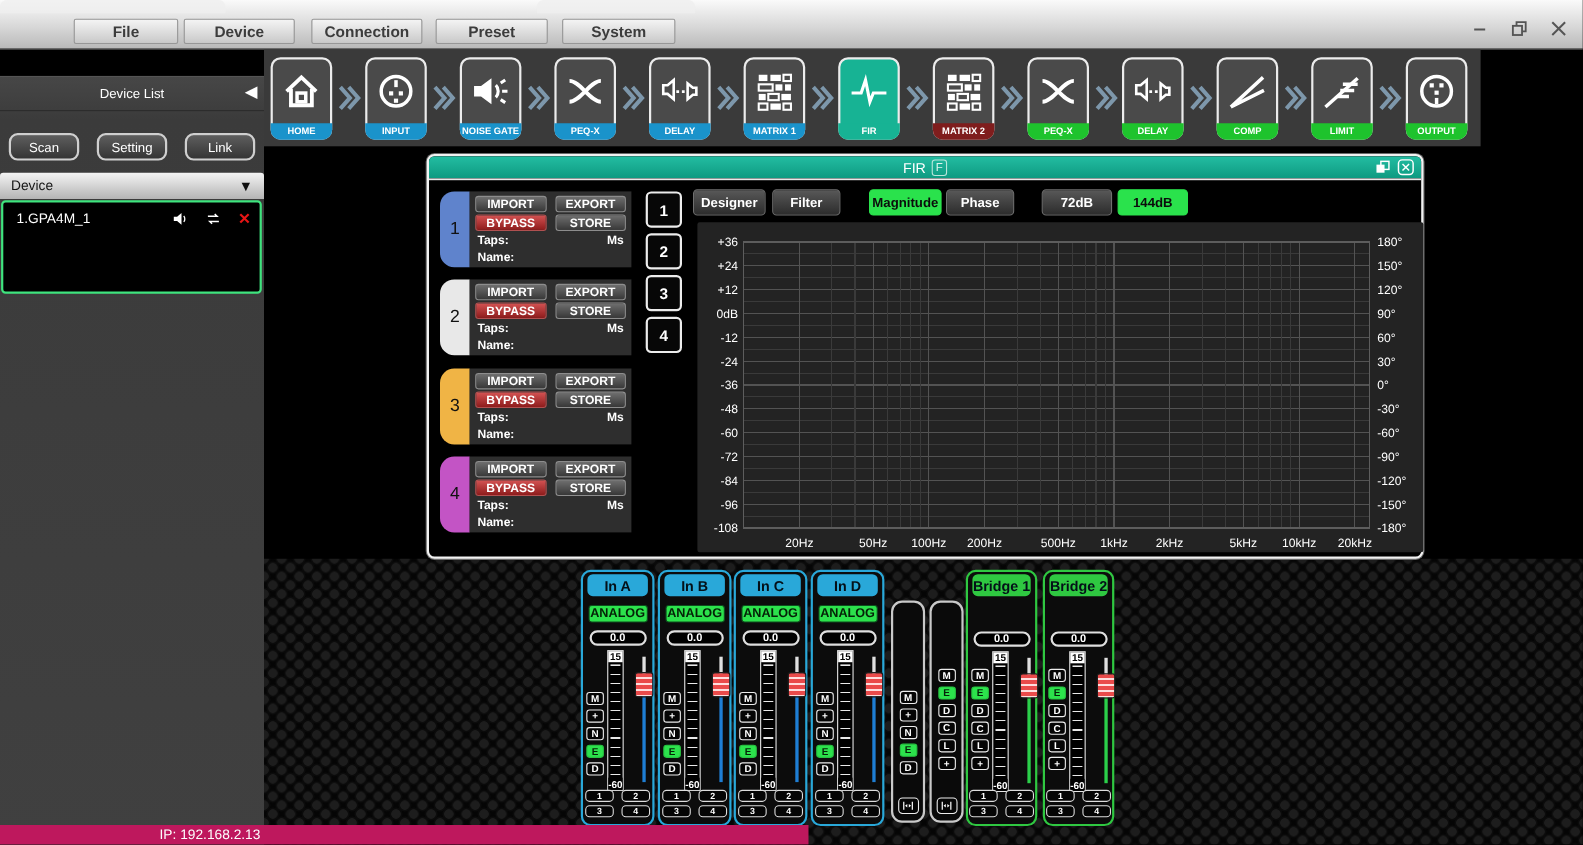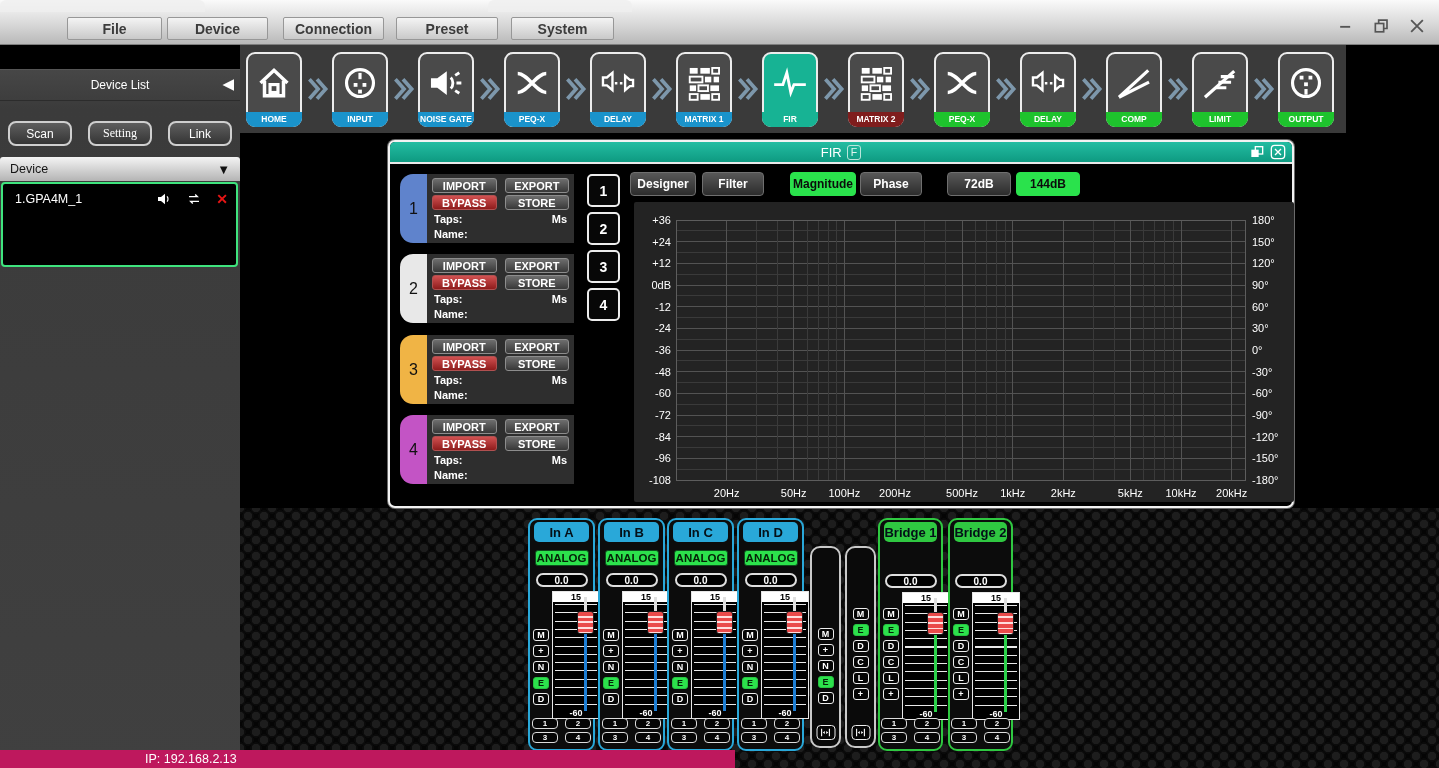--- a/index.html
+++ b/index.html
@@ -102,21 +102,21 @@
   .analog{margin:8px auto 0;width:54px;height:16px;background:#2ce24c;border-radius:3px;border:1px solid #0d4d1d;
     color:#052207;font-weight:bold;font-size:11.5px;display:flex;align-items:center;justify-content:center;}
   .gain{margin:7px auto 0;width:52px;height:14px;background:#000;border:2px solid #dedede;border-radius:7px;
     color:#fff;font-weight:bold;font-size:10px;display:flex;align-items:center;justify-content:center;}
   .strip.bridge .gain{margin-top:32px;}
   .fader{position:relative;height:128px;margin-top:4px;}
   .btncol{position:absolute;left:3px;display:flex;flex-direction:column;gap:4px;}
   .sbtn{width:16px;height:12px;background:#050505;border:1px solid #ededed;border-radius:3px;
     color:#fff;font-weight:bold;font-size:9px;display:flex;align-items:center;justify-content:center;}
   .sbtn.active{background:#2ce24c;color:#052207;border-color:#27c341;}
-  .scalebox{position:absolute;left:22px;top:0;width:48px;height:128px;border:1px solid #e7e7e7;background:#000;}
+  .scalebox{position:absolute;left:22px;top:0;width:15px;height:128px;border:1px solid #e7e7e7;background:#000;}
   .scale-top{position:absolute;top:0;left:0;right:0;height:10px;background:#fff;color:#000;font-weight:bold;font-size:9px;
     display:flex;align-items:center;justify-content:center;}
   .ticks{position:absolute;top:12px;bottom:12px;left:2px;right:2px;
     background:repeating-linear-gradient(180deg,#e9e9e9 0 1px,transparent 1px 8.3px);}
   .scale-bottom{position:absolute;bottom:0;left:0;right:0;height:11px;color:#fff;font-weight:bold;font-size:9px;
     display:flex;align-items:center;justify-content:center;background:#000;}
   .track{position:absolute;left:54px;width:3px;top:6px;height:114px;}
   .handle{position:absolute;left:47px;top:20px;width:17px;height:23px;border-radius:3px;border:1px solid #1c1c1c;
     background:repeating-linear-gradient(180deg,#ea4b4b 0 3.5px,#ffdede 3.5px 5.5px);}
   .routing{position:absolute;bottom:6px;left:0;right:0;display:grid;grid-template-columns:26px 26px;
@@ -376,21 +376,21 @@
       </div>
     </div>
 
   <div class="sidebar">
     <div class="side-hd">
       <span>Device List</span>
       <span class="collapse">◀</span>
     </div>
     <div id="side-btns">
         <div class="side-btn" style="left: 8px;">Scan</div>
-        <div class="side-btn" style="left: 88px; font-family: Liberation Serif, serif;">Setting</div>
+        <div class="side-btn" style="left: 88px;">Setting</div>
         <div class="side-btn" style="left: 168px;">Link</div>
       </div>
     <div class="side-dd">
       <span>Device</span>
       <span class="dd-arrow">▼</span>
     </div>
     <div class="dev-box">
       <div id="dev-rows">
           <div class="dev-row">
             <span>1.GPA4M_1</span>

